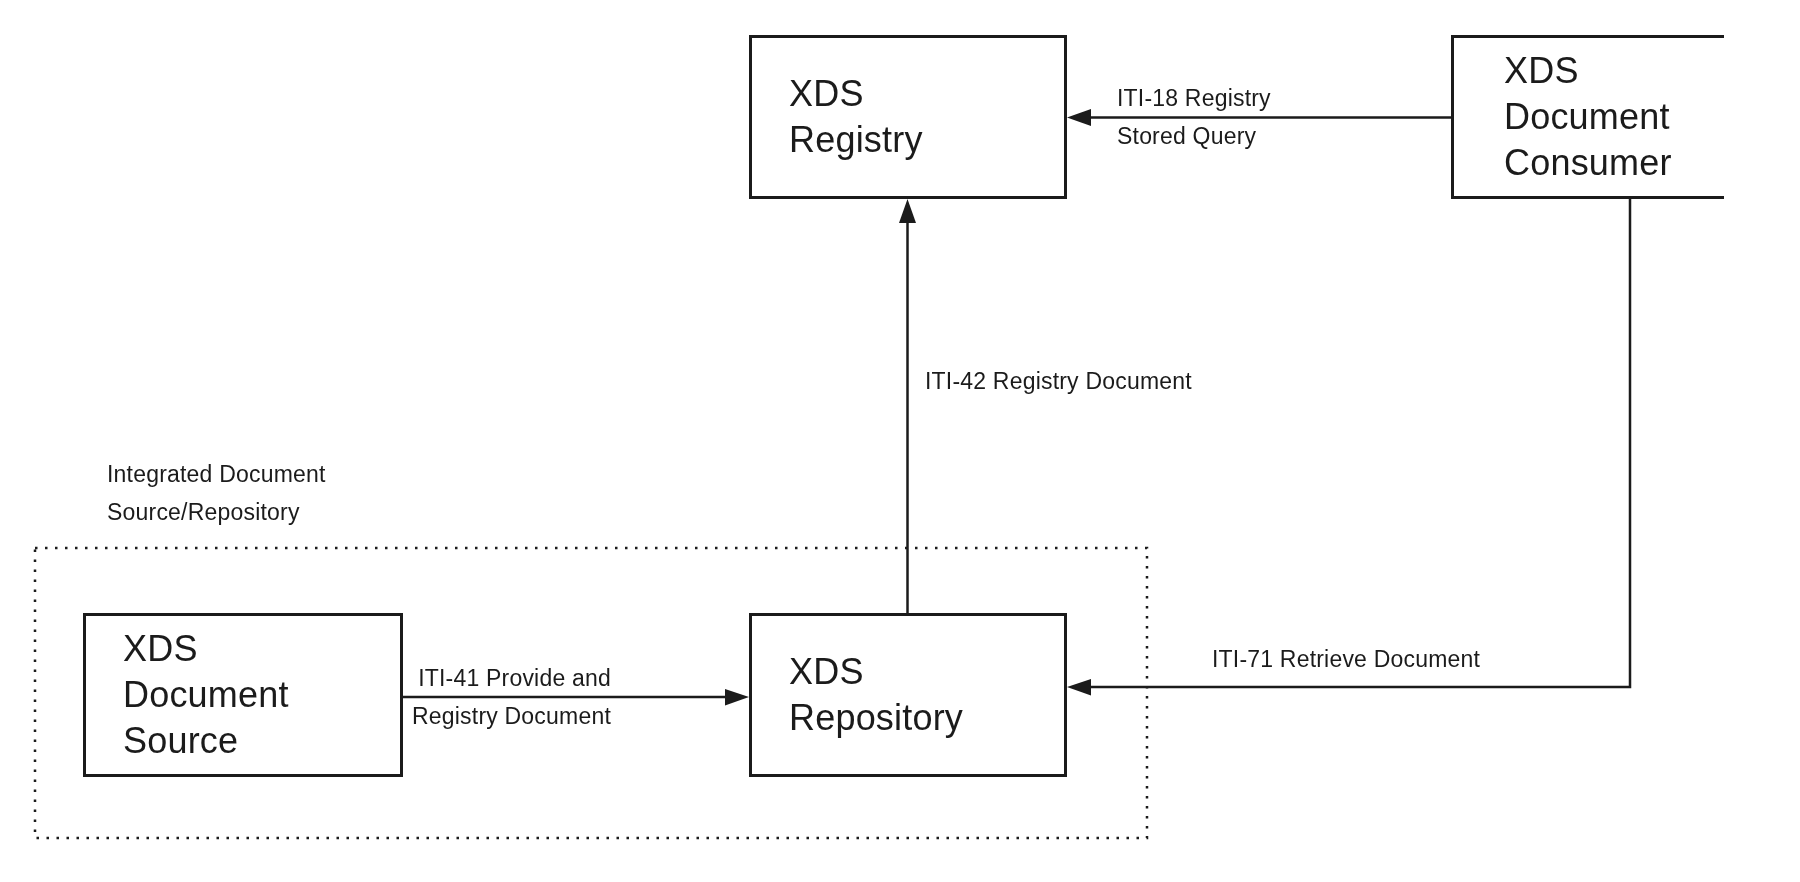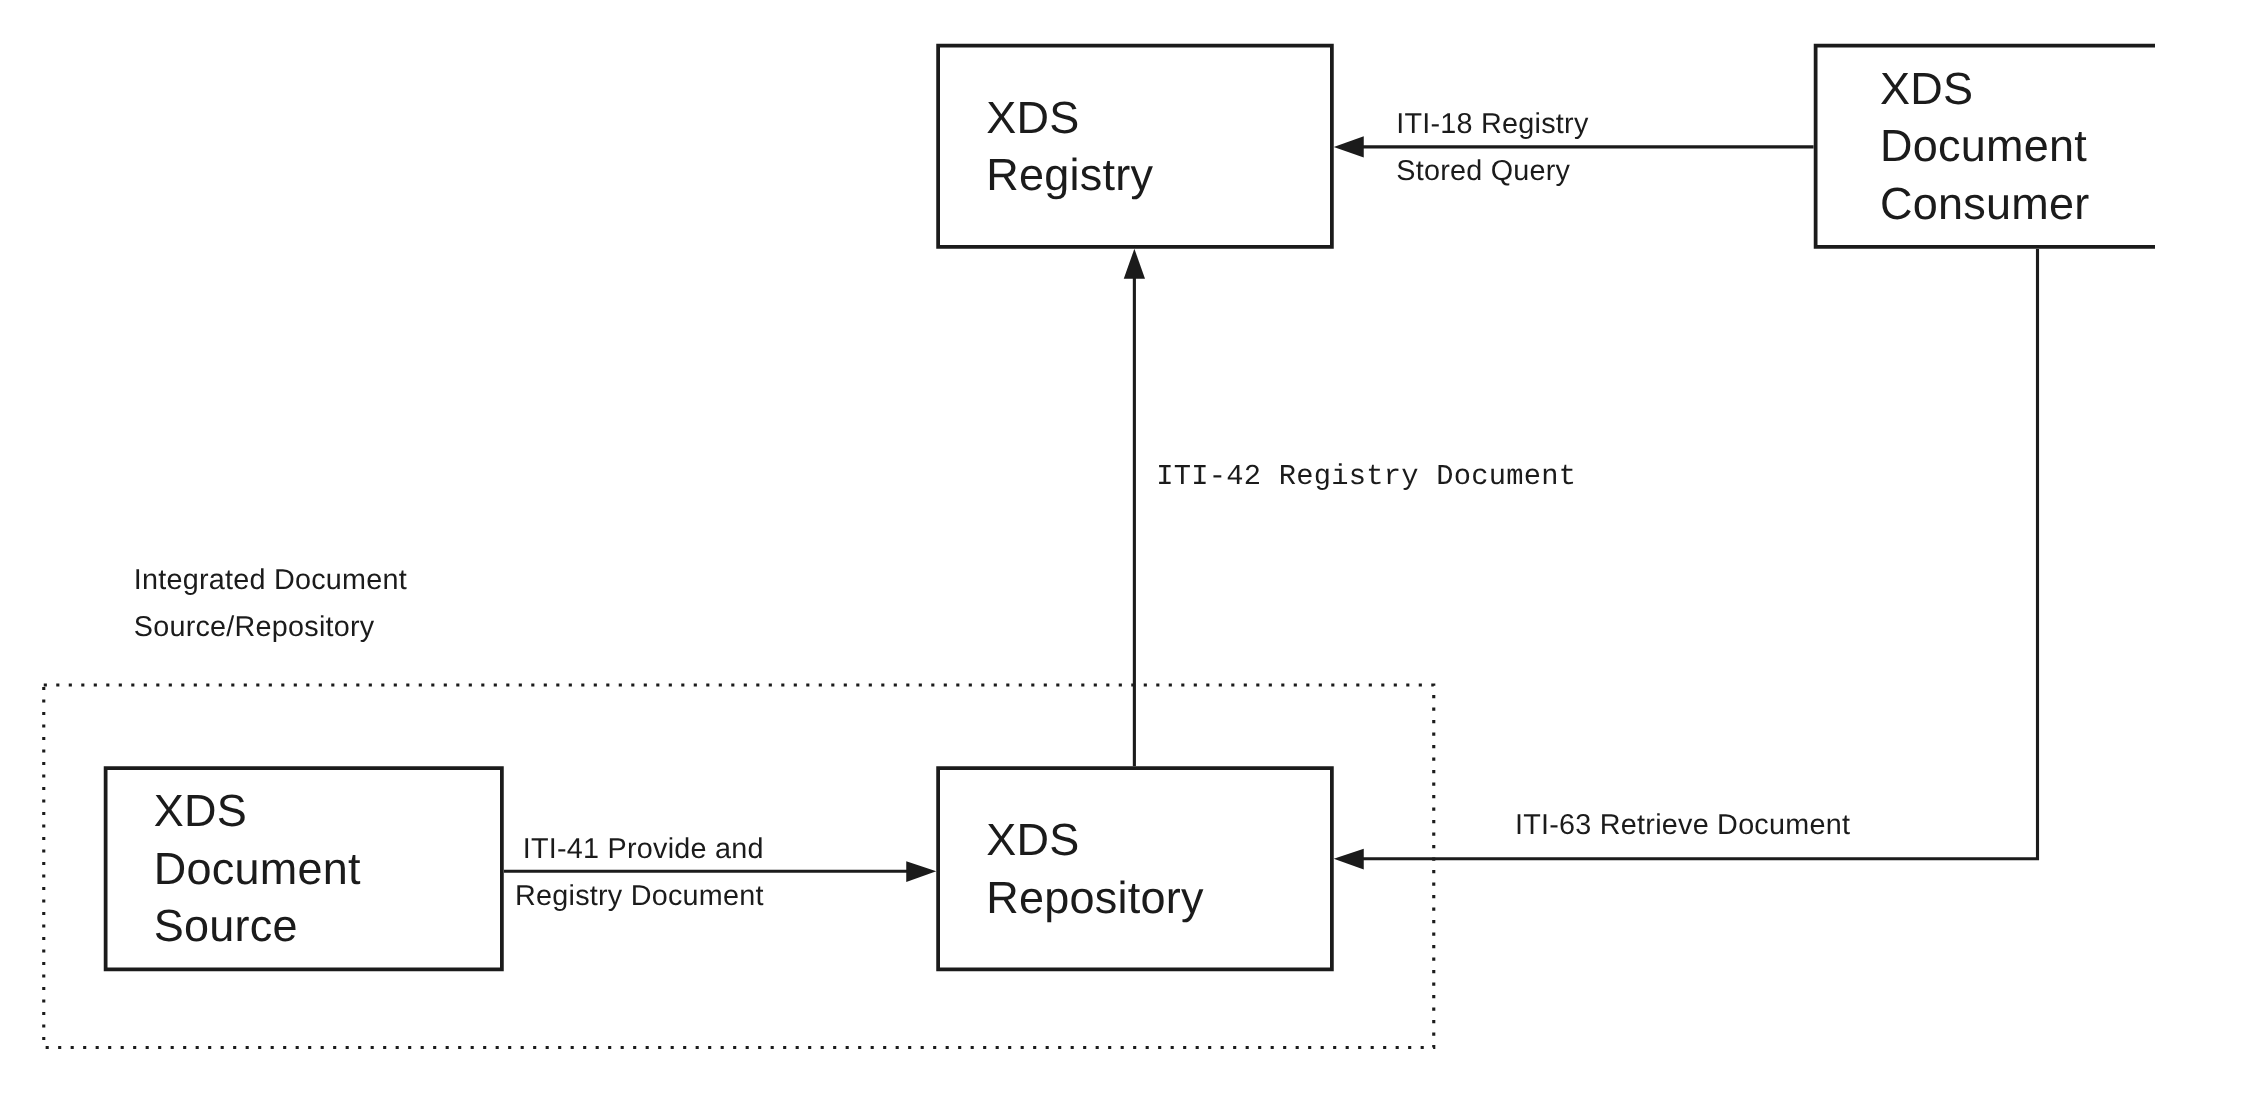--- a/index.html
+++ b/index.html
@@ -40,24 +40,24 @@
   .node-source     { left: 83px;   top: 613px; width: 320px; height: 164px; }
   .node-repository { left: 749px;  top: 613px; width: 318px; height: 164px; }
   .edge-label, .group-label {
     position: absolute;
     font-size: 23px;
     line-height: 38px;
     white-space: pre-line;
     letter-spacing: 0.2px;
   }
   .label-iti18 { left: 1117px; top: 79px;  }
-  .label-iti42 { left: 925px;  top: 362px; font-family: Liberation Mono, monospace; }
+  .label-iti42 { left: 925px;  top: 362px; }
   .label-iti41 { left: 412px;  top: 659px; text-align: right; }
   .label-iti43 { left: 1212px; top: 640px; }
-  .group-label { left: 107px;  top: 444px; }
+  .group-label { left: 107px;  top: 455px; }
 </style>
 </head>
 <body>
 
 <div class="canvas">
 
   <svg class="wires" viewBox="0 0 1800 882" xmlns="http://www.w3.org/2000/svg">
 
     <rect x="35" y="548" width="1112" height="290" fill="none" stroke="#1b1b1b" stroke-width="2.5" stroke-dasharray="2.5 7.5"></rect>
 
@@ -97,18 +97,18 @@
 Repository</div>
 
   <div class="edge-label label-iti18">ITI-18 Registry
 Stored Query</div>
 
   <div class="edge-label label-iti42">ITI-42 Registry Document</div>
 
   <div class="edge-label label-iti41">ITI-41 Provide and
 Registry Document</div>
 
-  <div class="edge-label label-iti43">ITI-63 Retrieve Document</div>
+  <div class="edge-label label-iti43">ITI-71 Retrieve Document</div>
 
   <div class="group-label">Integrated Document
 Source/Repository</div>
 
 </div>
 
 </body></html>

